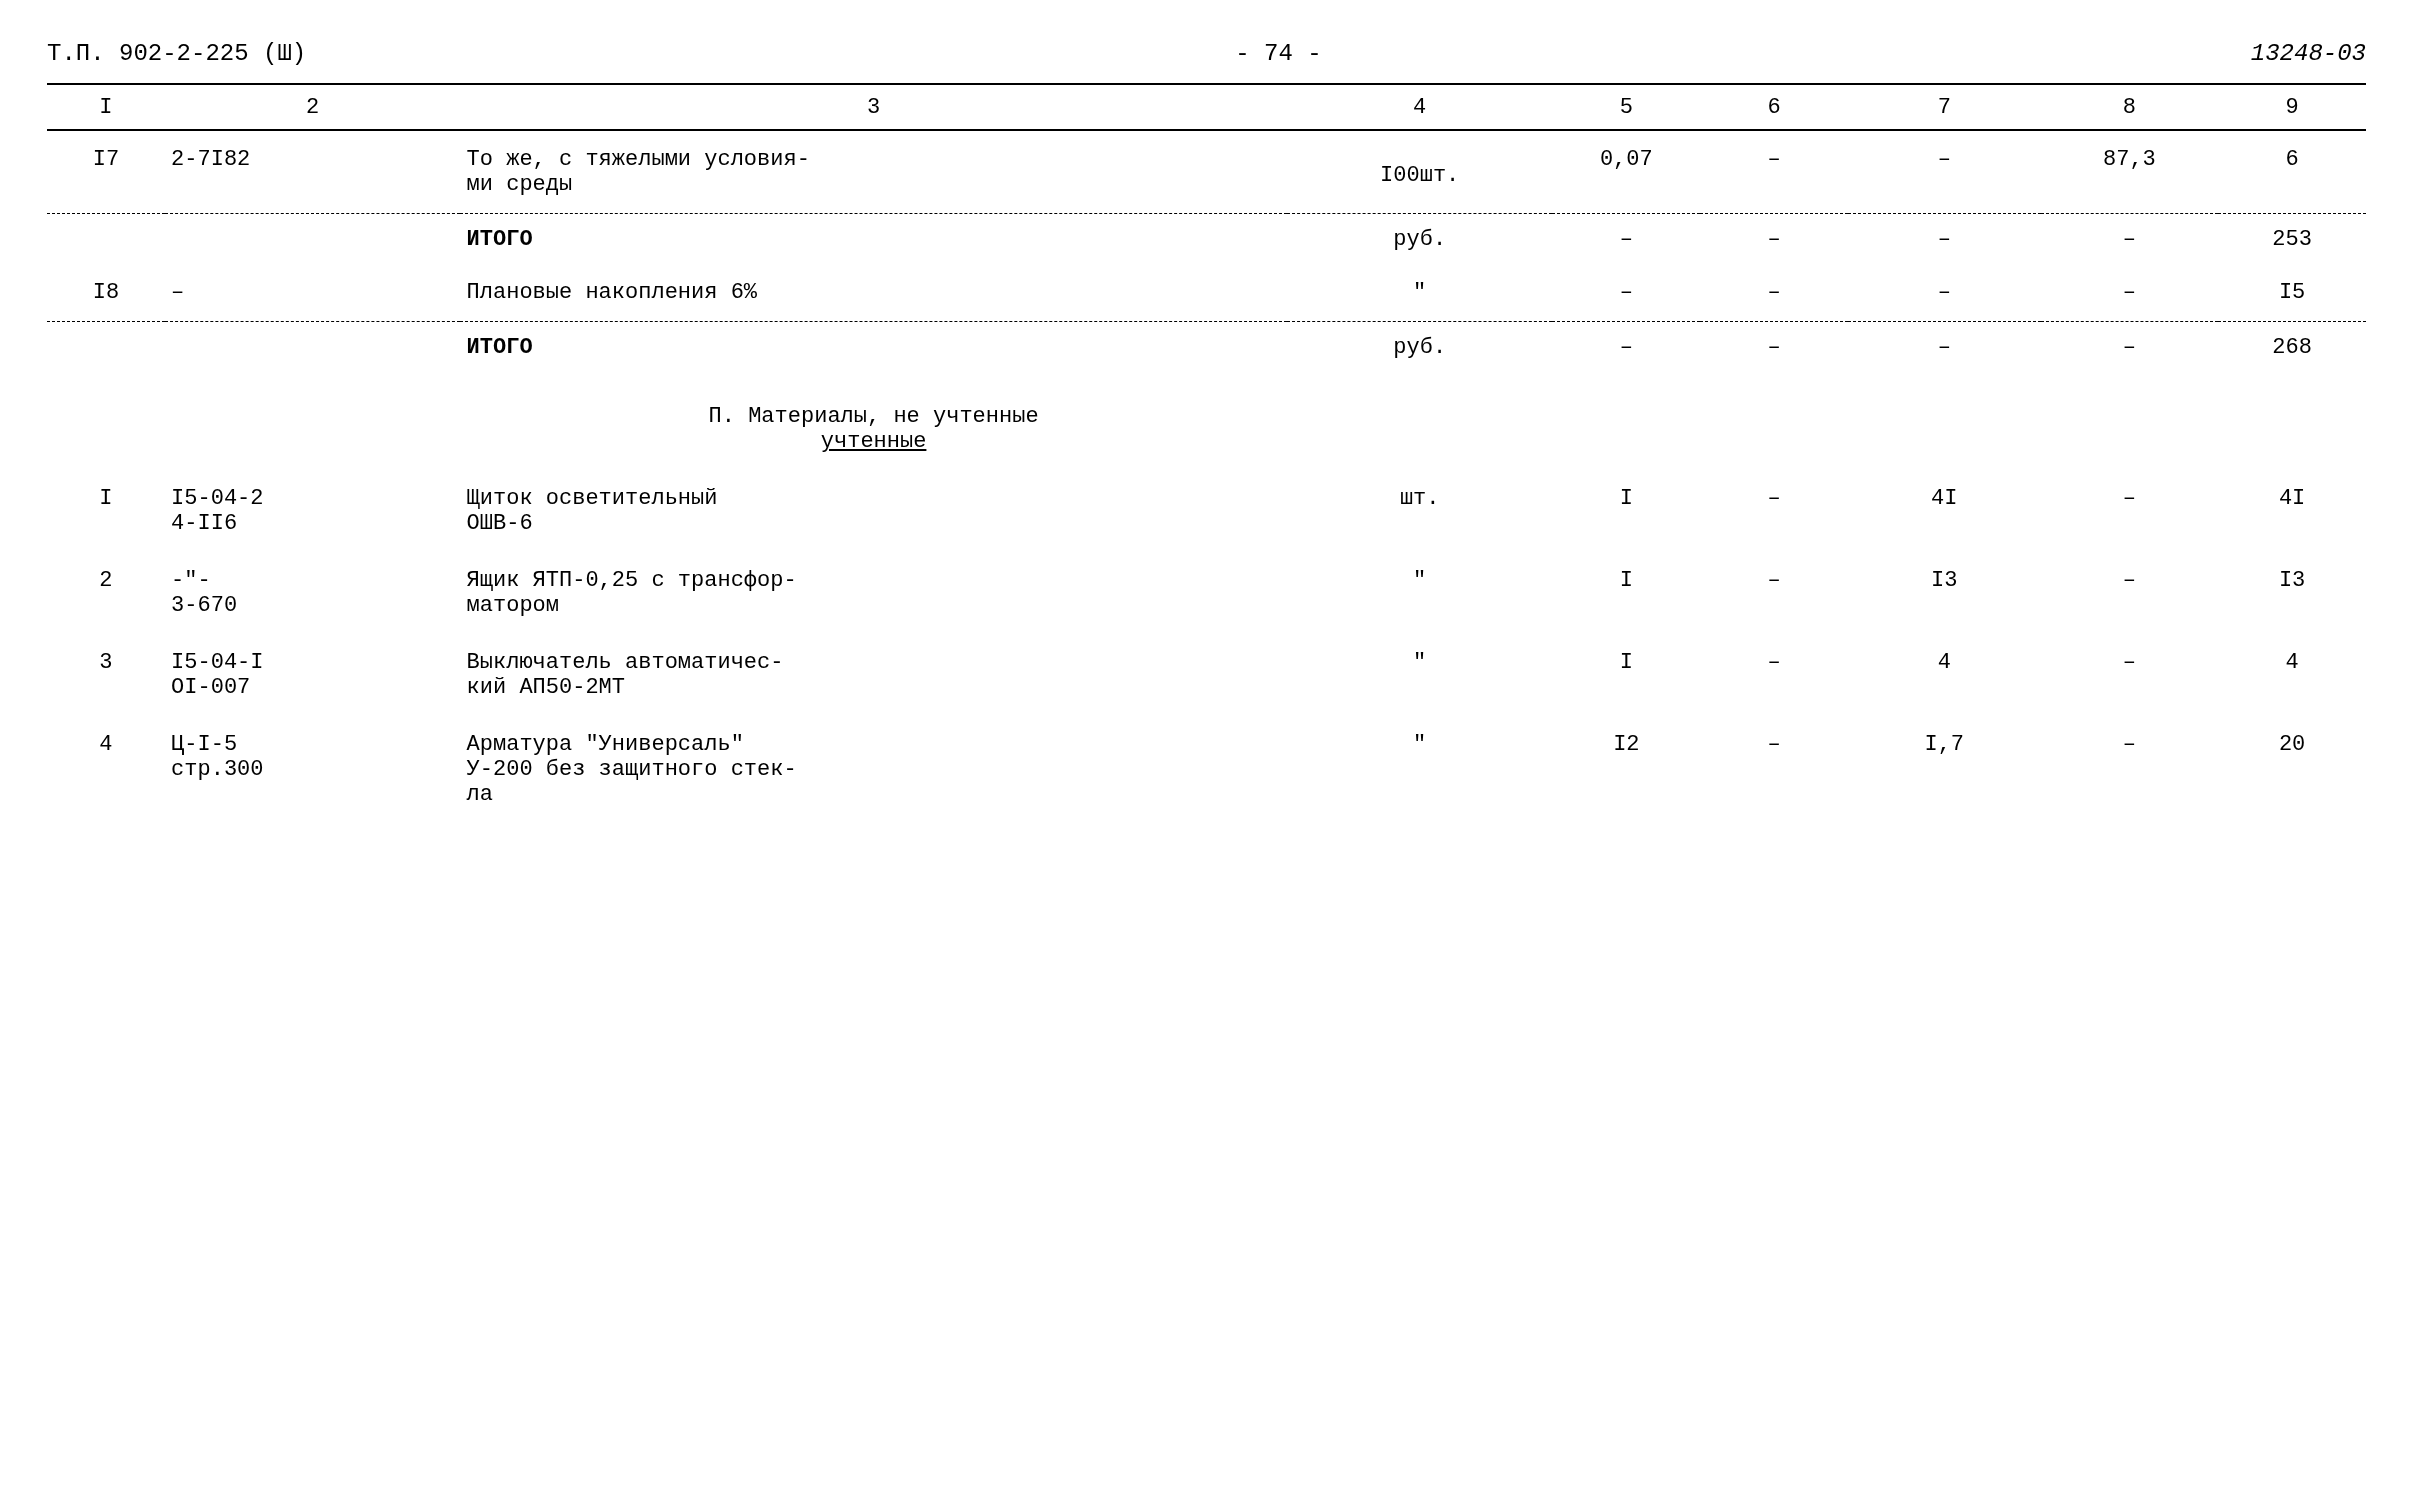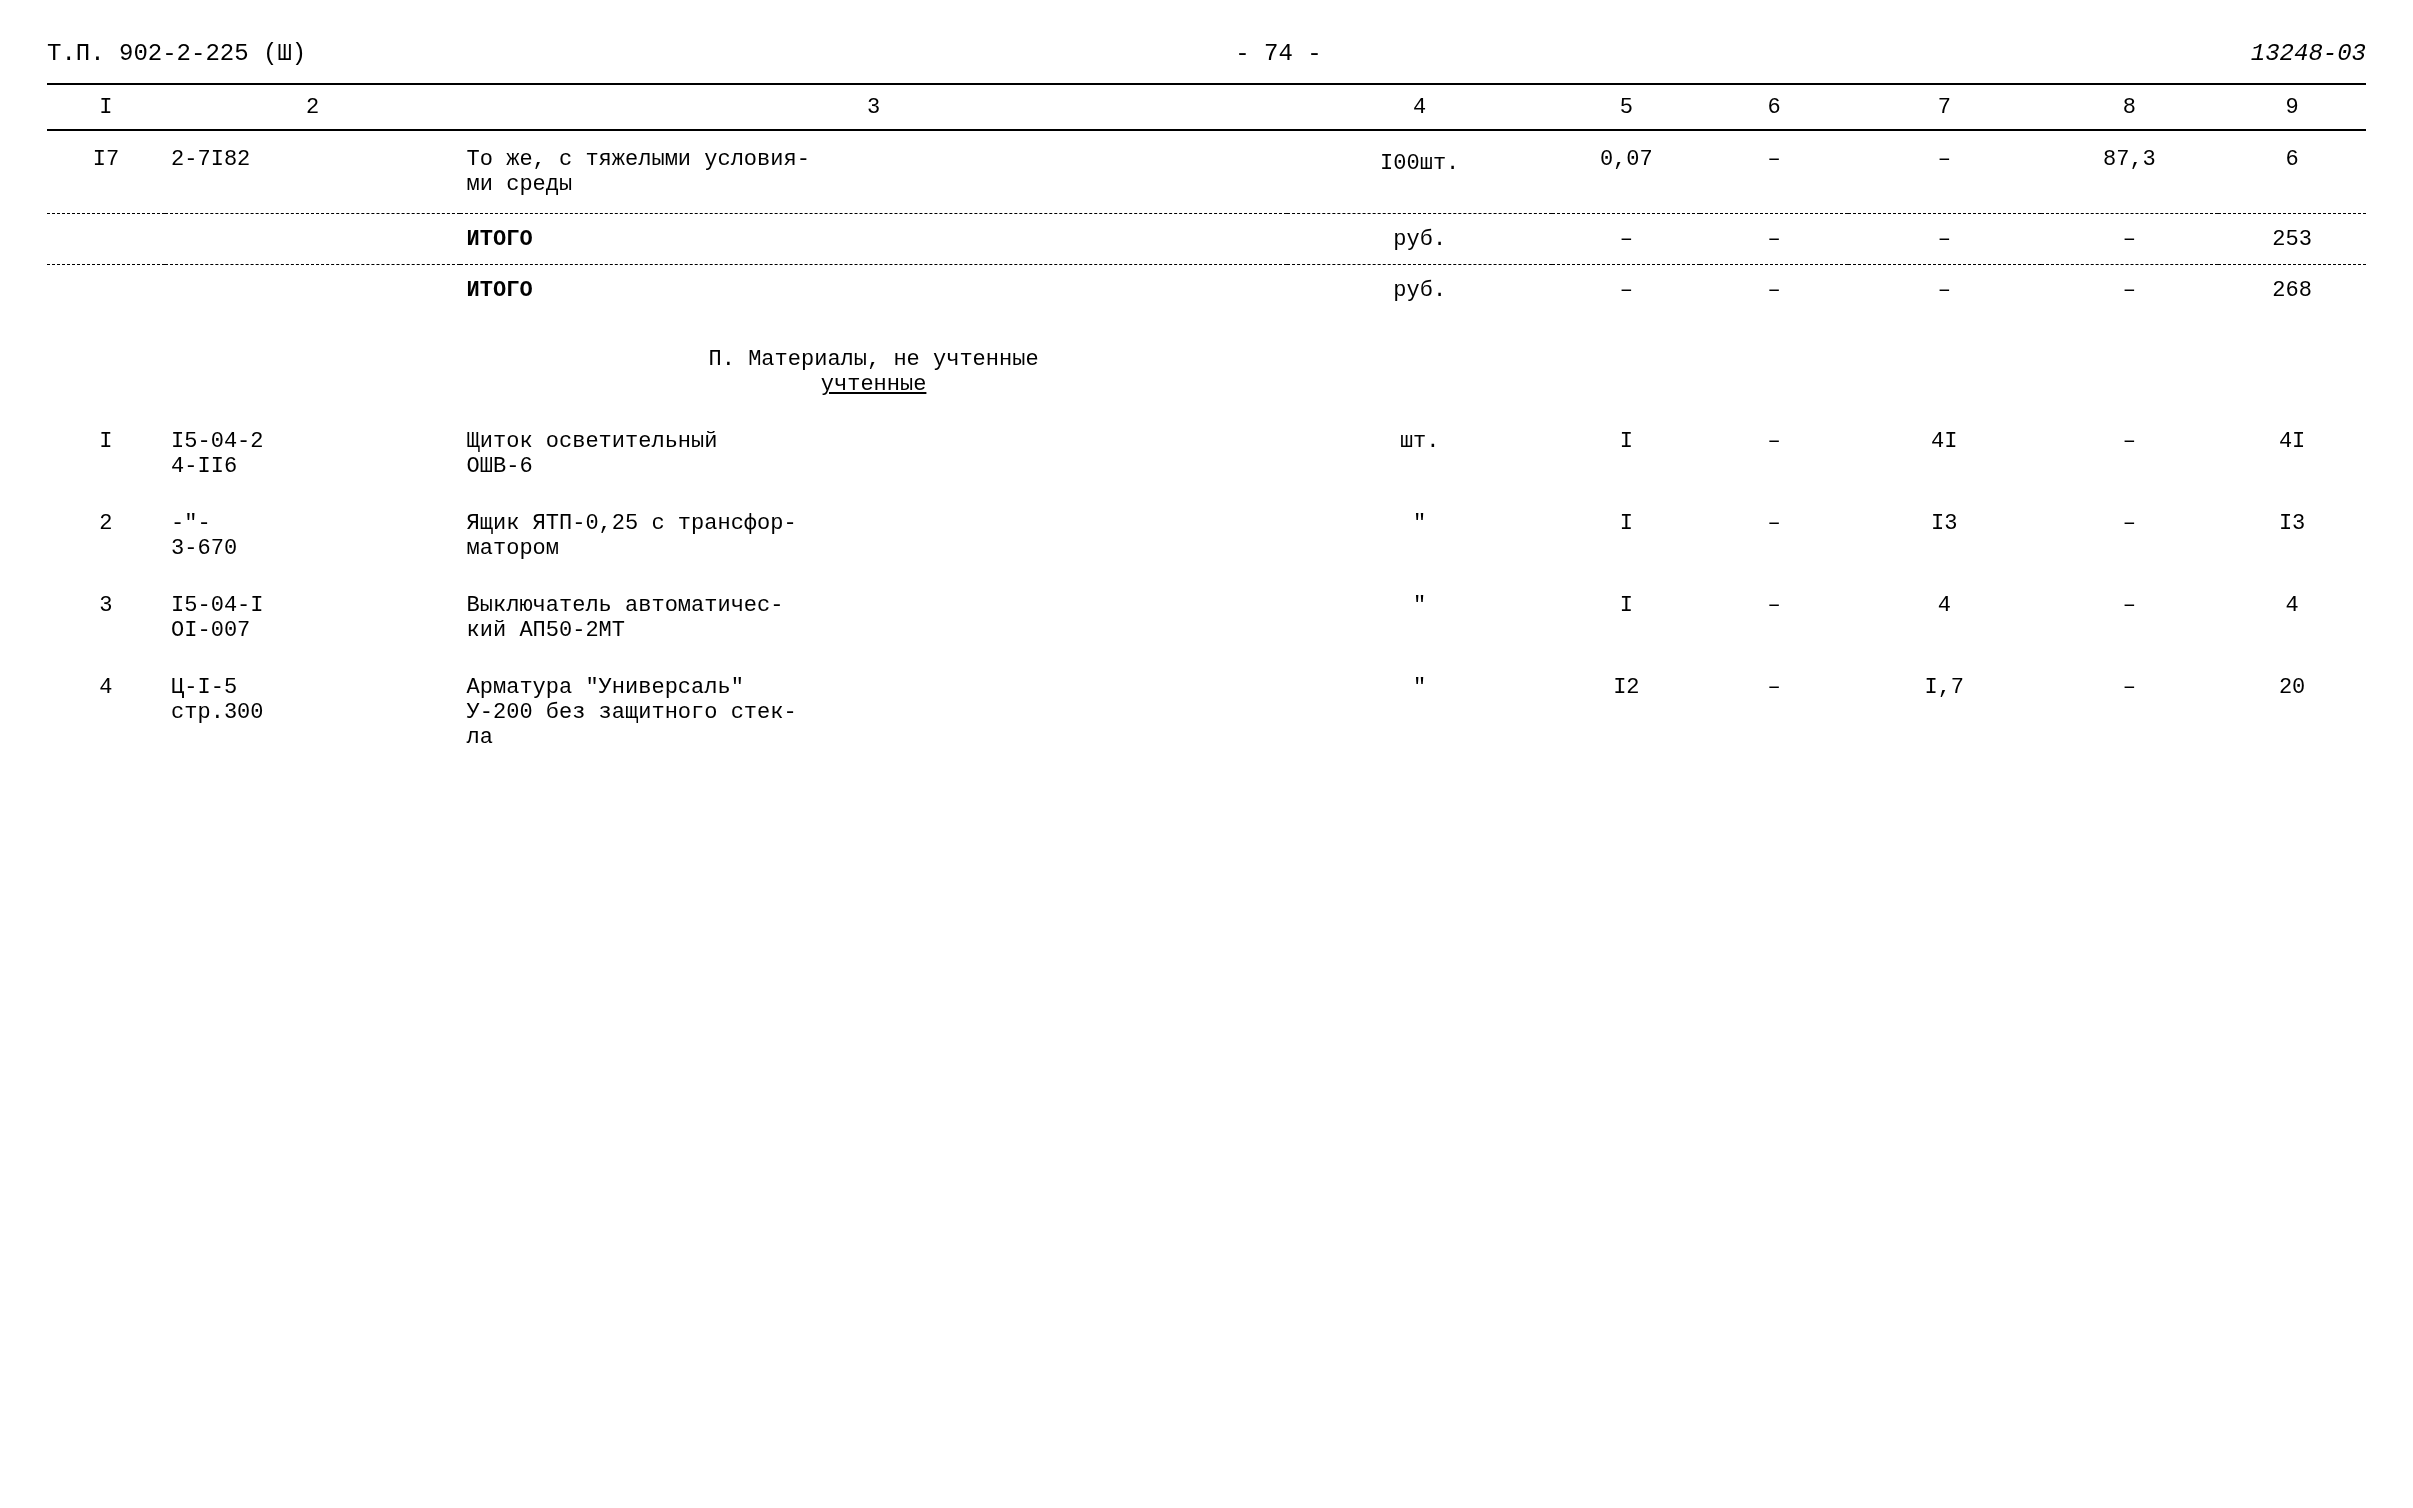--- a/index.html
+++ b/index.html
@@ -105,37 +105,48 @@
       <th>8</th>
       <th>9</th>
     </tr>
   </thead>
   <tbody id="table-body">
   <tr style="margin-top: 8px;">
         <td style="text-align: center; white-space: pre-line; padding-top: 16px; padding-bottom: 16px;">I7</td>
         <td style="text-align: left; white-space: pre-line; padding-top: 16px; padding-bottom: 16px;">2-7I82</td>
         <td style="text-align: left; white-space: pre-line; padding-top: 16px; padding-bottom: 16px;">То же, с тяжелыми условия-
 ми среды</td>
-        <td style="text-align: center; white-space: pre-line; padding-top: 20px; padding-bottom: 16px; margin-top: 12px;">I00шт.</td>
+        <td style="text-align: center; white-space: pre-line; padding-top: 32px; padding-bottom: 16px; margin-top: 12px;">I00шт.</td>
         <td style="text-align: center; white-space: pre-line; padding-top: 16px; padding-bottom: 16px;">0,07</td>
         <td style="text-align: center; white-space: pre-line; padding-top: 16px; padding-bottom: 16px;">–</td>
         <td style="text-align: center; white-space: pre-line; padding-top: 16px; padding-bottom: 16px;">–</td>
         <td style="text-align: center; white-space: pre-line; padding-top: 16px; padding-bottom: 16px;">87,3</td>
         <td style="text-align: center; white-space: pre-line; padding-top: 16px; padding-bottom: 16px;">6</td>
       </tr>
       <tr>
         <td style="text-align: center; border-top: 1.6px dashed rgb(0, 0, 0); padding-top: 12.6px; padding-bottom: 12.6px;"></td>
         <td style="text-align: left; border-top: 1.6px dashed rgb(0, 0, 0); padding-top: 12.6px; padding-bottom: 12.6px;"></td>
         <td style="text-align: left; border-top: 1.6px dashed rgb(0, 0, 0); padding-top: 12.6px; padding-bottom: 12.6px; font-weight: bold;">ИТОГО</td>
         <td style="text-align: center; border-top: 1.6px dashed rgb(0, 0, 0); padding-top: 12.6px; padding-bottom: 12.6px;">руб.</td>
         <td style="text-align: center; border-top: 1.6px dashed rgb(0, 0, 0); padding-top: 12.6px; padding-bottom: 12.6px;">–</td>
         <td style="text-align: center; border-top: 1.6px dashed rgb(0, 0, 0); padding-top: 12.6px; padding-bottom: 12.6px;">–</td>
         <td style="text-align: center; border-top: 1.6px dashed rgb(0, 0, 0); padding-top: 12.6px; padding-bottom: 12.6px;">–</td>
         <td style="text-align: center; border-top: 1.6px dashed rgb(0, 0, 0); padding-top: 12.6px; padding-bottom: 12.6px;">–</td>
         <td style="text-align: center; border-top: 1.6px dashed rgb(0, 0, 0); padding-top: 12.6px; padding-bottom: 12.6px;">253</td>
+      </tr>
+      <tr style="margin-top: 8px;">
+        <td style="text-align: center; white-space: pre-line; padding-top: 16px; padding-bottom: 16px;">I8</td>
+        <td style="text-align: left; white-space: pre-line; padding-top: 16px; padding-bottom: 16px;">–</td>
+        <td style="text-align: left; white-space: pre-line; padding-top: 16px; padding-bottom: 16px;">Плановые накопления 6%</td>
+        <td style="text-align: center; white-space: pre-line; padding-top: 16px; padding-bottom: 16px;">"</td>
+        <td style="text-align: center; white-space: pre-line; padding-top: 16px; padding-bottom: 16px;">–</td>
+        <td style="text-align: center; white-space: pre-line; padding-top: 16px; padding-bottom: 16px;">–</td>
+        <td style="text-align: center; white-space: pre-line; padding-top: 16px; padding-bottom: 16px;">–</td>
+        <td style="text-align: center; white-space: pre-line; padding-top: 16px; padding-bottom: 16px;">–</td>
+        <td style="text-align: center; white-space: pre-line; padding-top: 16px; padding-bottom: 16px;">I5</td>
       </tr>
       <tr>
         <td style="text-align: center; border-top: 1.6px dashed rgb(0, 0, 0); padding-top: 12.6px; padding-bottom: 12.6px;"></td>
         <td style="text-align: left; border-top: 1.6px dashed rgb(0, 0, 0); padding-top: 12.6px; padding-bottom: 12.6px;"></td>
         <td style="text-align: left; border-top: 1.6px dashed rgb(0, 0, 0); padding-top: 12.6px; padding-bottom: 12.6px; font-weight: bold;">ИТОГО</td>
         <td style="text-align: center; border-top: 1.6px dashed rgb(0, 0, 0); padding-top: 12.6px; padding-bottom: 12.6px;">руб.</td>
         <td style="text-align: center; border-top: 1.6px dashed rgb(0, 0, 0); padding-top: 12.6px; padding-bottom: 12.6px;">–</td>
         <td style="text-align: center; border-top: 1.6px dashed rgb(0, 0, 0); padding-top: 12.6px; padding-bottom: 12.6px;">–</td>
         <td style="text-align: center; border-top: 1.6px dashed rgb(0, 0, 0); padding-top: 12.6px; padding-bottom: 12.6px;">–</td>
         <td style="text-align: center; border-top: 1.6px dashed rgb(0, 0, 0); padding-top: 12.6px; padding-bottom: 12.6px;">–</td>

